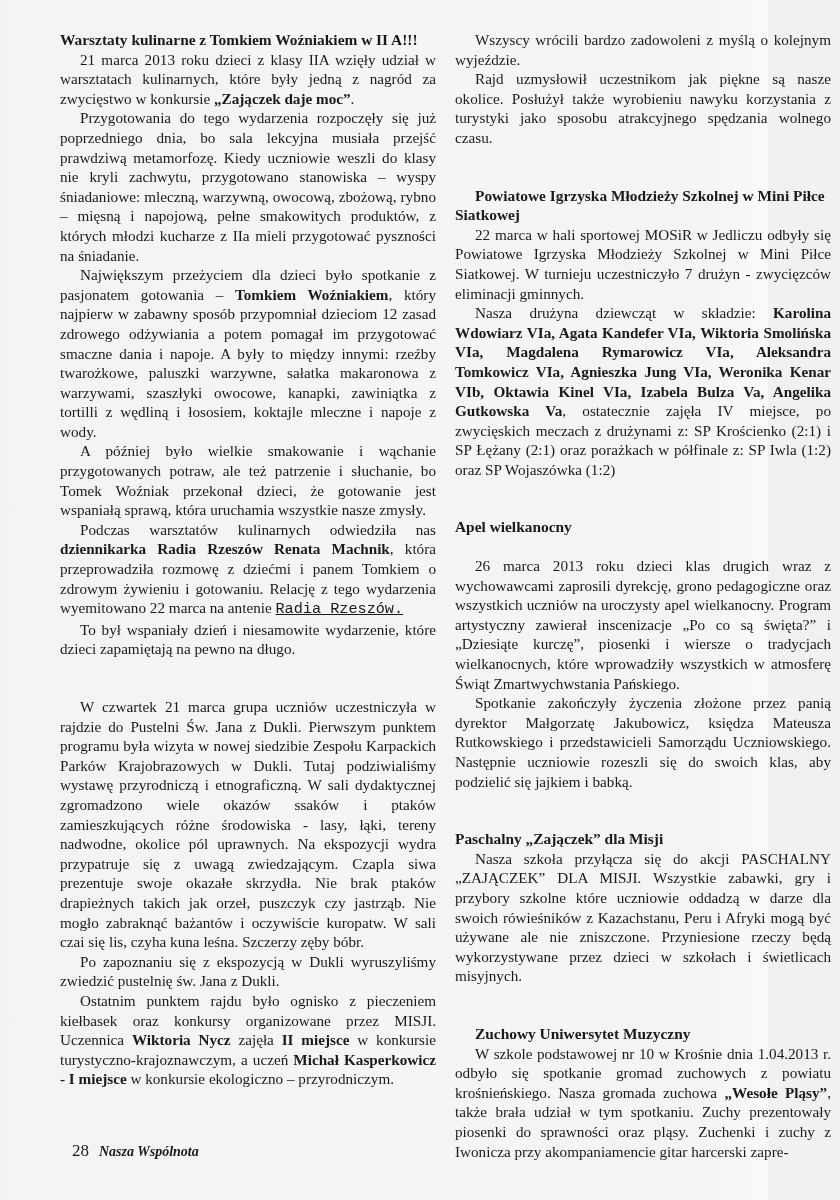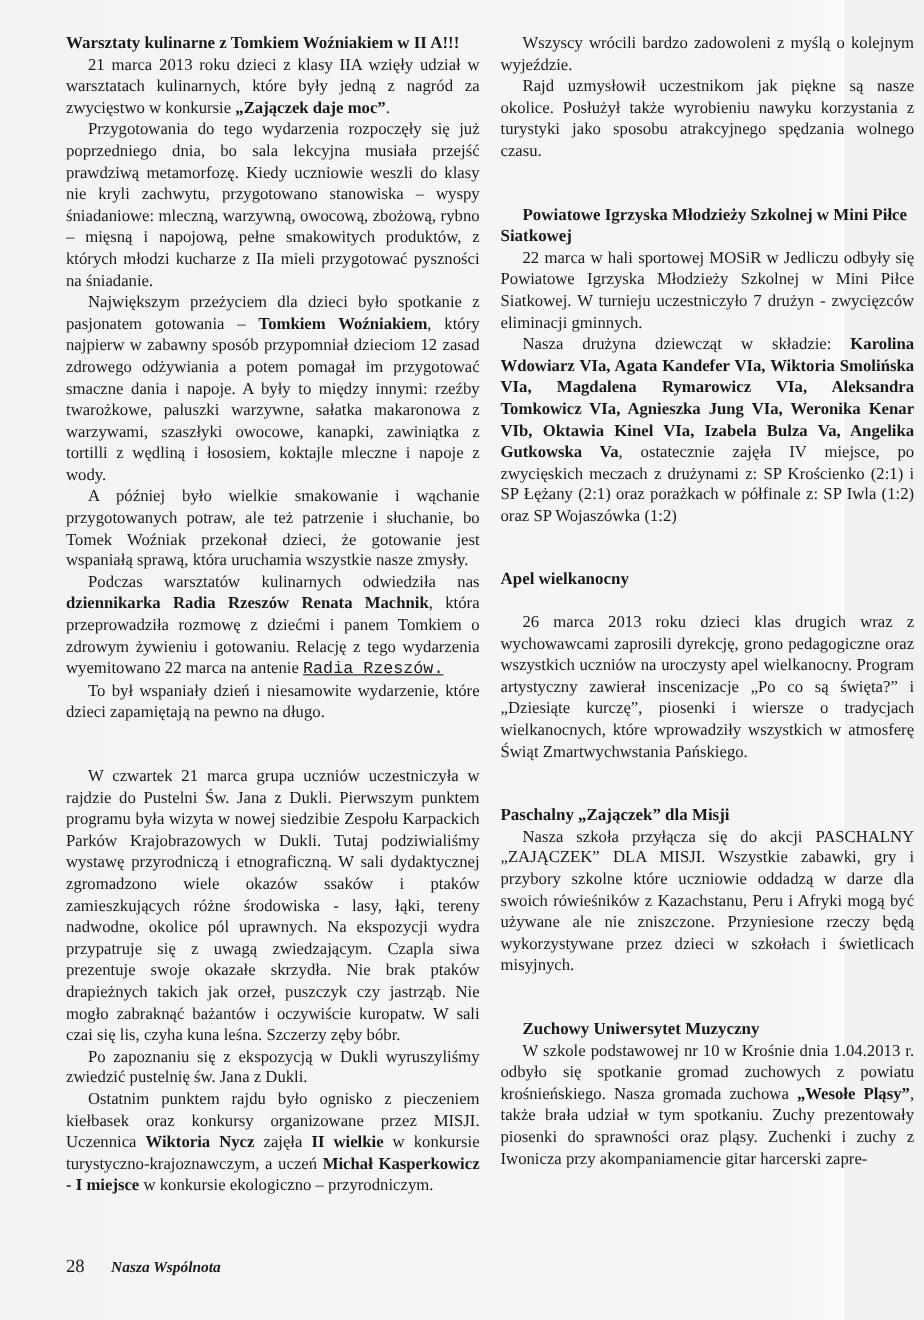--- a/index.html
+++ b/index.html
@@ -24,22 +24,22 @@
   .col p { margin: 0; text-indent: 20px; }
   .col h3 {
     margin: 0; font-size: 15.4px; font-weight: bold; text-align: left; line-height: 19.6px;
   }
   .col h3.ind { text-indent: 20px; }
   .gap1 { height: 19px; }
   .gap2 { height: 38px; }
   b { font-weight: bold; }
   u { text-decoration: underline; font-family: Liberation Mono, monospace; }
   .footer {
-    position: absolute; left: 60px; top: 1141px;
-    font-size: 17px; display: flex; align-items: baseline; gap: 24px;
+    position: absolute; left: 72px; top: 1141px;
+    font-size: 17px; display: flex; align-items: baseline; gap: 10px;
   }
   .footer .pub { font-style: italic; font-weight: bold; font-size: 14px; }
 </style>
 </head>
 <body>
 
 <div class="page">
 
   <div class="col left">
     <article>
@@ -50,21 +50,21 @@
       <p>A później było wielkie smakowanie i wąchanie przygotowanych potraw, ale też patrzenie i słuchanie, bo Tomek Woźniak przekonał dzieci, że gotowanie jest wspaniałą sprawą, która uruchamia wszystkie nasze zmysły.</p>
       <p><span>Podczas warsztatów kulinarnych odwiedziła nas </span><b>dziennikarka Radia Rzeszów Renata Machnik</b><span>, która przeprowadziła rozmowę z dziećmi i panem Tomkiem o zdrowym żywieniu i gotowaniu. Relację z tego wydarzenia wyemitowano 22 marca na antenie </span><u>Radia Rzeszów.</u></p>
       <p>To był wspaniały dzień i niesamowite wydarzenie, które dzieci zapamiętają na pewno na długo.</p>
     </article>
 
     <div class="gap2"></div>
 
     <article>
       <p>W czwartek 21 marca grupa uczniów uczestniczyła w rajdzie do Pustelni Św. Jana z Dukli. Pierwszym punktem programu była wizyta w nowej siedzibie Zespołu Karpackich Parków Krajobrazowych w Dukli. Tutaj podziwialiśmy wystawę przyrodniczą i etnograficzną. W sali dydaktycznej zgromadzono wiele okazów ssaków i ptaków zamieszkujących różne środowiska - lasy, łąki, tereny nadwodne, okolice pól uprawnych. Na ekspozycji wydra przypatruje się z uwagą zwiedzającym. Czapla siwa prezentuje swoje okazałe skrzydła. Nie brak ptaków drapieżnych takich jak orzeł, puszczyk czy jastrząb. Nie mogło zabraknąć bażantów i oczywiście kuropatw. W sali czai się lis, czyha kuna leśna. Szczerzy zęby bóbr.</p>
       <p>Po zapoznaniu się z ekspozycją w Dukli wyruszyliśmy zwiedzić pustelnię św. Jana z Dukli.</p>
-      <p><span>Ostatnim punktem rajdu było ognisko z pieczeniem kiełbasek oraz konkursy organizowane przez MISJI. Uczennica </span><b>Wiktoria Nycz</b><span> zajęła </span><b>II wielkie</b><span> w konkursie turystyczno-krajoznawczym, a uczeń </span><b>Michał Kasperkowicz - I miejsce</b><span> w konkursie ekologiczno – przyrodniczym.</span></p>
+      <p><span>Ostatnim punktem rajdu było ognisko z pieczeniem kiełbasek oraz konkursy organizowane przez MISJI. Uczennica </span><b>Wiktoria Nycz</b><span> zajęła </span><b>II miejsce</b><span> w konkursie turystyczno-krajoznawczym, a uczeń </span><b>Michał Kasperkowicz - I miejsce</b><span> w konkursie ekologiczno – przyrodniczym.</span></p>
     </article>
   </div>
 
   <div class="col right">
     <article>
       <p>Wszyscy wrócili bardzo zadowoleni z myślą o kolejnym wyjeździe.</p>
       <p>Rajd uzmysłowił uczestnikom jak piękne są nasze okolice. Posłużył także wyrobieniu nawyku korzystania z turystyki jako sposobu atrakcyjnego spędzania wolnego czasu.</p>
     </article>
 
     <div class="gap2"></div>
@@ -74,20 +74,21 @@
       <p>22 marca w hali sportowej MOSiR w Jedliczu odbyły się Powiatowe Igrzyska Młodzieży Szkolnej w Mini Piłce Siatkowej. W turnieju uczestniczyło 7 drużyn - zwycięzców eliminacji gminnych.</p>
       <p><span>Nasza drużyna dziewcząt w składzie: </span><b>Karolina Wdowiarz VIa, Agata Kandefer VIa, Wiktoria Smolińska VIa, Magdalena Rymarowicz VIa, Aleksandra Tomkowicz VIa, Agnieszka Jung VIa, Weronika Kenar VIb, Oktawia Kinel VIa, Izabela Bulza Va, Angelika Gutkowska Va</b><span>, ostatecznie zajęła IV miejsce, po zwycięskich meczach z drużynami z: SP Krościenko (2:1) i SP Łężany (2:1) oraz porażkach w półfinale z: SP Iwla (1:2) oraz SP Wojaszówka (1:2)</span></p>
     </article>
 
     <div class="gap2"></div>
 
     <article>
       <h3>Apel wielkanocny</h3>
       <div class="gap1"></div>
       <p>26 marca 2013 roku dzieci klas drugich wraz z wychowawcami zaprosili dyrekcję, grono pedagogiczne oraz wszystkich uczniów na uroczysty apel wielkanocny. Program artystyczny zawierał inscenizacje „Po co są święta?” i „Dziesiąte kurczę”, piosenki i wiersze o tradycjach wielkanocnych, które wprowadziły wszystkich w atmosferę Świąt Zmartwychwstania Pańskiego.</p>
+      <p>Spotkanie zakończyły życzenia złożone przez panią dyrektor Małgorzatę Jakubowicz, księdza Mateusza Rutkowskiego i przedstawicieli Samorządu Uczniowskiego. Następnie uczniowie rozeszli się do swoich klas, aby podzielić się jajkiem i babką.</p>
     </article>
 
     <div class="gap2"></div>
 
     <article>
       <h3>Paschalny „Zajączek” dla Misji</h3>
       <p>Nasza szkoła przyłącza się do akcji PASCHALNY „ZAJĄCZEK” DLA MISJI. Wszystkie zabawki, gry i przybory szkolne które uczniowie oddadzą w darze dla swoich rówieśników z Kazachstanu, Peru i Afryki mogą być używane ale nie zniszczone. Przyniesione rzeczy będą wykorzystywane przez dzieci w szkołach i świetlicach misyjnych.</p>
     </article>
 
     <div class="gap2"></div>

